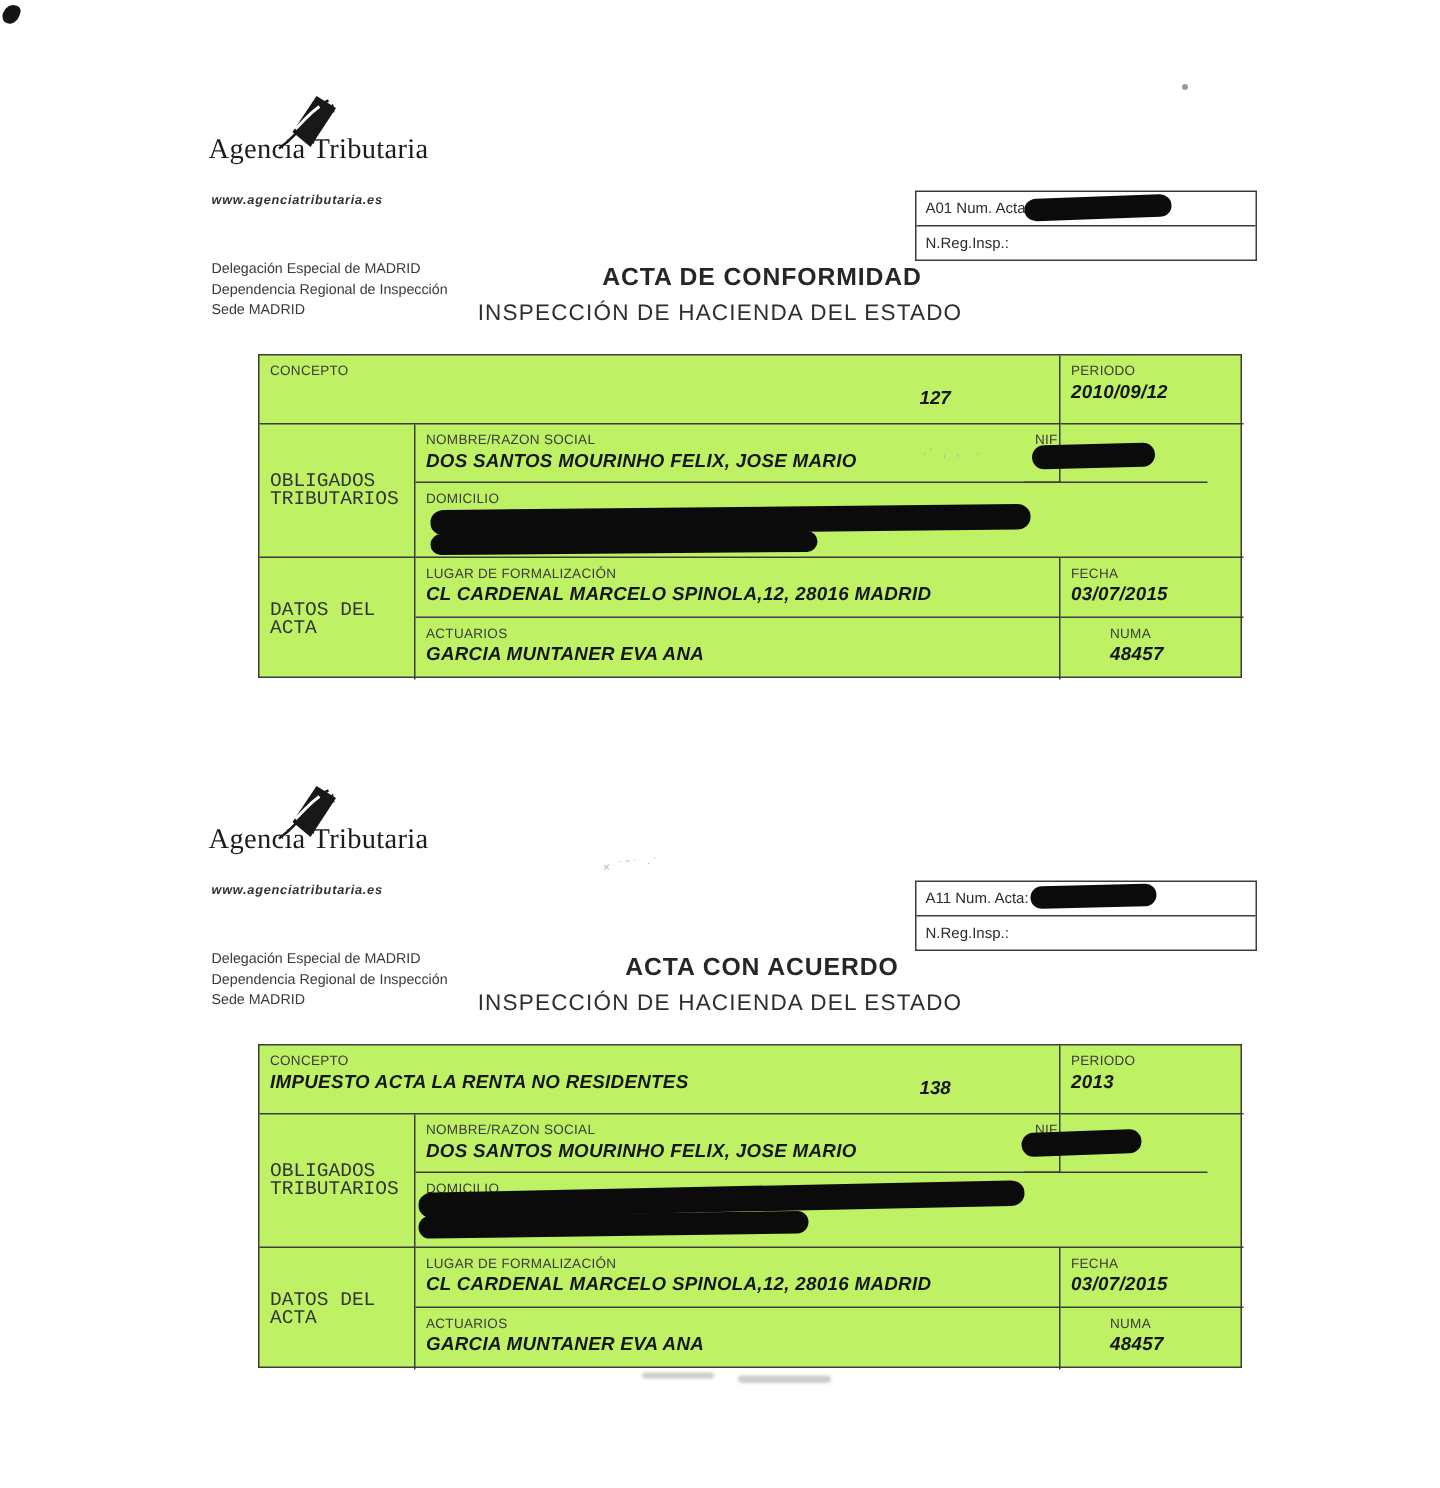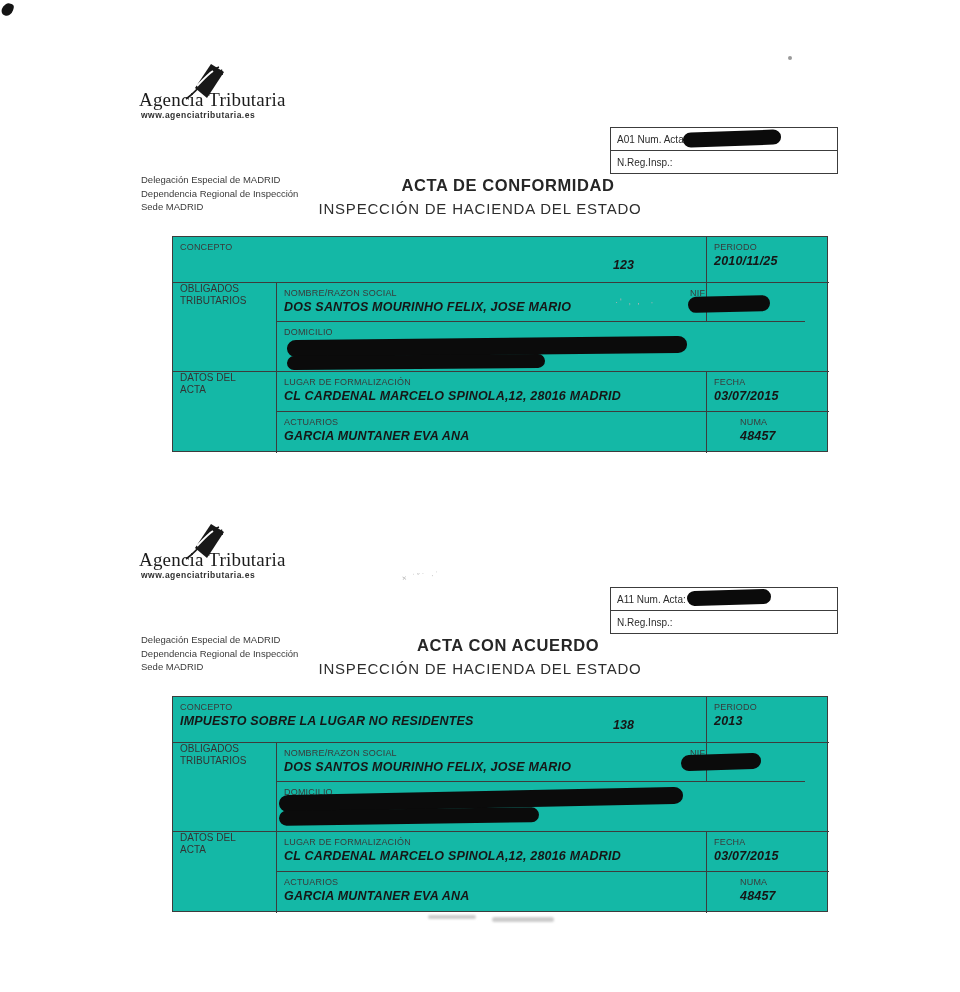--- a/index.html
+++ b/index.html
@@ -5,58 +5,58 @@
   html,body{margin:0;padding:0;background:#ffffff;}
   body{width:960px;height:992px;position:relative;overflow:hidden;
        font-family:"Liberation Sans", sans-serif;color:#222;}
   .doc{position:absolute;left:0;width:922px;height:470px;}
   .doc1{top:0;} .doc2{top:460px;}
 
   
   .logo{position:absolute;left:183px;top:62px;width:42px;height:40px;}
   .agency-name{position:absolute;left:139px;top:90px;font-family:"Liberation Serif",serif;
     font-size:19px;line-height:20px;color:#1c1c1c;letter-spacing:.2px;}
-  .agency-web{position:absolute;left:141px;top:110px;font-size:8.5px;font-weight:bold;
-    color:#303030;letter-spacing:.5px;}
+  .agency-web{position:absolute;left:141px;top:128px;font-size:8.5px;font-weight:bold;
+    color:#303030;letter-spacing:.5px;font-style:italic;}
   .office{position:absolute;left:141px;top:125px;font-size:9.5px;line-height:13.5px;color:#3a3a3a;margin-top:48px;}
 
   
   .acta-box{position:absolute;left:610px;top:127px;width:228px;border:1.5px solid #3c3c3c;
     background:#fff;box-sizing:border-box;}
   .acta-row{height:22px;display:flex;align-items:center;padding-left:6px;font-size:10px;color:#2c2c2c;position:relative;}
   .acta-row + .acta-row{border-top:1.3px solid #3c3c3c;}
 
   
   .title{position:absolute;left:0;top:176px;width:960px;text-align:center;
     font-size:16.5px;font-weight:bold;color:#262626;letter-spacing:.6px;margin-left:28px;}
   .subtitle{position:absolute;left:0;top:200px;width:960px;text-align:center;
     font-size:15px;color:#2e2e2e;letter-spacing:.8px;}
 
   
   .tbl{position:absolute;left:172px;top:236px;width:656px;height:216px;
-    border:1.6px solid #3c3c3c;box-sizing:border-box;background:#14b8a6;}
+    border:1.6px solid #3c3c3c;box-sizing:border-box;background:#bef264;}
   .cell{position:absolute;box-sizing:border-box;}
   .br{border-right:1.3px solid #3c3c3c;} .bb{border-bottom:1.3px solid #3c3c3c;}
   .c-concepto {left:0;  top:0;   width:534px;height:46px;}
   .c-periodo  {left:534px;top:0; width:122px;height:46px;}
   .c-obligados{left:0;  top:46px; width:104px;height:89px;}
   .c-nombre   {left:104px;top:46px;width:430px;height:39px;}
   .c-nif      {left:510px;top:46px;width:122px;height:39px;}
   .c-domicilio{left:104px;top:85px;width:552px;height:50px;}
   .c-datos    {left:0;  top:135px;width:104px;height:81px;}
   .c-lugar    {left:104px;top:135px;width:430px;height:40px;}
   .c-fecha    {left:534px;top:135px;width:122px;height:40px;}
   .c-actuarios{left:104px;top:175px;width:430px;height:41px;}
   .c-numa     {left:534px;top:175px;width:122px;height:41px;margin-left:26px;}
   .lbl{font-size:9px;color:#3a3a3a;padding:5px 0 0 7px;letter-spacing:.2px;}
   .val{font-size:12.5px;font-weight:bold;font-style:italic;color:#161616;
        padding:2px 0 0 7px;letter-spacing:.2px;white-space:nowrap;}
   .code{position:absolute;left:440px;top:21px;font-size:12.5px;font-weight:bold;font-style:italic;color:#161616;}
-  .sidehead{display:flex;align-items:flex-start;height:100%;padding-left:7px;
-       font-size:10px;line-height:12px;color:#333;}
+  .sidehead{display:flex;align-items:center;height:100%;padding-left:7px;
+       font-size:13px;line-height:12px;color:#333;font-family:Liberation Mono, monospace;}
   .sidehead span{max-width:72px;}
 
   
   .red{position:absolute;background:#0b0b0b;border-radius:8px;}
   .nb1{left:72px;top:3px;width:98px;height:15px;transform:rotate(-2deg);border-radius:8px/7px;}
   .nb2{left:76px;top:2px;width:84px;height:15px;transform:rotate(-1.5deg);}
   .nif1{left:5px;top:13px;width:82px;height:16px;transform:rotate(-1.5deg);}
   .nif2{left:-2px;top:11px;width:80px;height:16px;transform:rotate(-2deg);}
   .dom1a{left:10px;top:16px;width:400px;height:17px;transform:rotate(-.6deg);border-radius:9px/8px;}
   .dom1b{left:10px;top:33px;width:258px;height:14px;transform:rotate(-.5deg);}
@@ -102,25 +102,25 @@
       <span>N.Reg.Insp.:</span>
     </div>
   </div>
 
   <div class="title">ACTA DE CONFORMIDAD</div>
   <div class="subtitle">INSPECCIÓN DE HACIENDA DEL ESTADO</div>
 
   <div class="tbl">
     <div class="cell c-concepto br bb">
       <div class="lbl">CONCEPTO</div>
-      <div class="code">123</div>
+      <div class="code">127</div>
     </div>
     <div class="cell c-periodo bb">
       <div class="lbl">PERIODO</div>
-      <div class="val">2010/11/25</div>
+      <div class="val">2010/09/12</div>
     </div>
     <div class="cell c-obligados br bb">
       <div class="sidehead">
           <span>OBLIGADOS TRIBUTARIOS</span>
         </div>
     </div>
     <div class="cell c-nombre br bb">
       <div class="lbl">NOMBRE/RAZON SOCIAL</div>
       <div class="val">DOS SANTOS MOURINHO FELIX, JOSE MARIO</div>
     </div>
@@ -189,21 +189,21 @@
       <span>N.Reg.Insp.:</span>
     </div>
   </div>
 
   <div class="title">ACTA CON ACUERDO</div>
   <div class="subtitle">INSPECCIÓN DE HACIENDA DEL ESTADO</div>
 
   <div class="tbl">
     <div class="cell c-concepto br bb">
       <div class="lbl">CONCEPTO</div>
-      <div class="val">IMPUESTO SOBRE LA LUGAR NO RESIDENTES</div>
+      <div class="val">IMPUESTO ACTA LA RENTA NO RESIDENTES</div>
       <div class="code">138</div>
     </div>
     <div class="cell c-periodo bb">
       <div class="lbl">PERIODO</div>
       <div class="val">2013</div>
     </div>
     <div class="cell c-obligados br bb">
       <div class="sidehead">
           <span>OBLIGADOS TRIBUTARIOS</span>
         </div>

